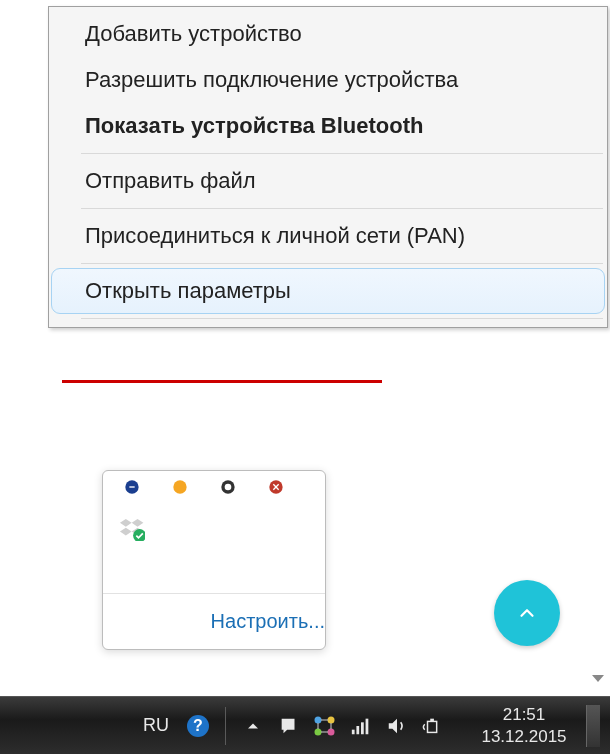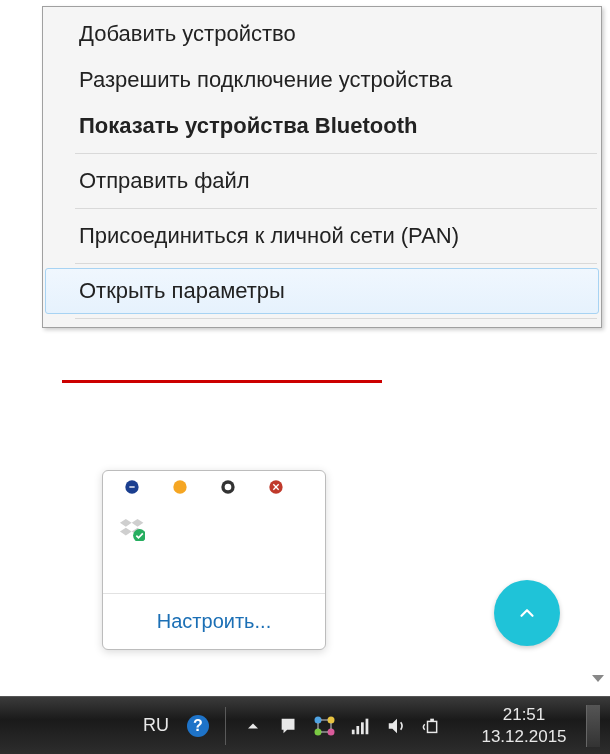--- a/index.html
+++ b/index.html
@@ -11,40 +11,40 @@
       width: 610px;
       height: 754px;
       font-family: "Segoe UI", Tahoma, Arial, sans-serif;
       background: #ffffff;
       position: relative;
       overflow: hidden;
     }
     .context-menu {
       position: absolute;
       top: 6px;
-      left: 42px;
+      left: 48px;
       width: 560px;
       background: #f5f5f5;
       border: 1px solid #a0a0a0;
       box-shadow: 2px 2px 4px rgba(0,0,0,0.2);
       padding: 4px 2px;
     }
     .menu-item {
       padding: 10px 18px 10px 34px;
       font-size: 22px;
       color: #222;
       cursor: default;
     }
     .menu-item.bold {
       font-weight: bold;
     }
     .menu-item.hover {
       background: linear-gradient(#f0f7fe, #e6f2fd);
       border: 1px solid #a7d3f3;
-      border-radius: 3px;
+      border-radius: 9px;
       padding: 9px 17px 9px 33px;
     }
     .menu-sep {
       height: 1px;
       background: #d9d9d9;
       margin: 4px 2px 4px 30px;
     }
     .underline-red {
       position: absolute;
       left: 62px;
@@ -74,22 +74,22 @@
       width: 26px;
       height: 26px;
       position: relative;
     }
     .tray-popup-divider {
       height: 1px;
       background: #e2e2e2;
       margin: 50px 0 0 0;
     }
     .tray-configure {
-      text-align: center;
-      padding: 16px 12px;
+      text-align: right;
+      padding: 16px 0;
       color: #1b6fb5;
       font-size: 20px;
     }
     .floating-button {
       position: absolute;
       top: 580px;
       right: 50px;
       width: 66px;
       height: 66px;
       border-radius: 50%;

